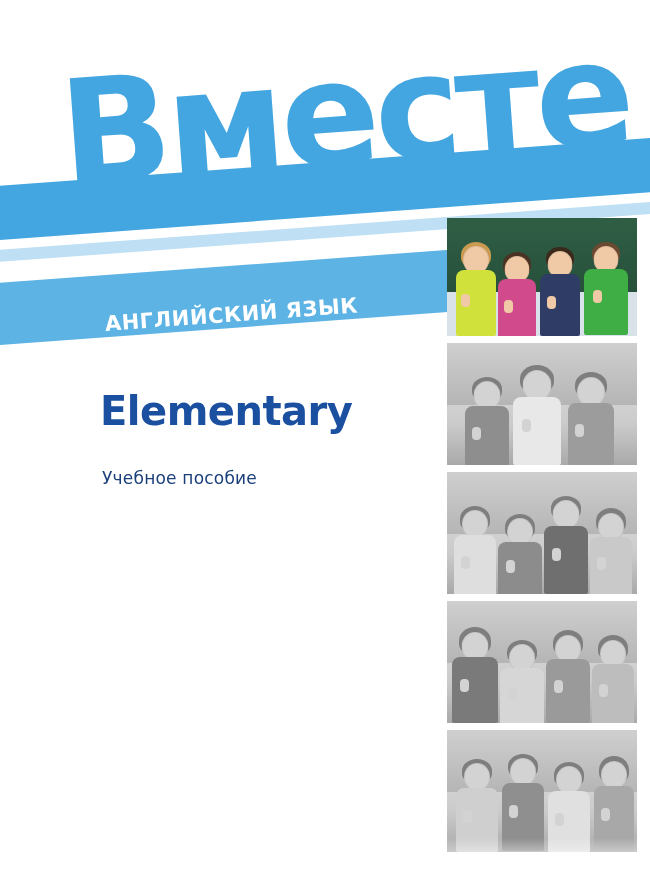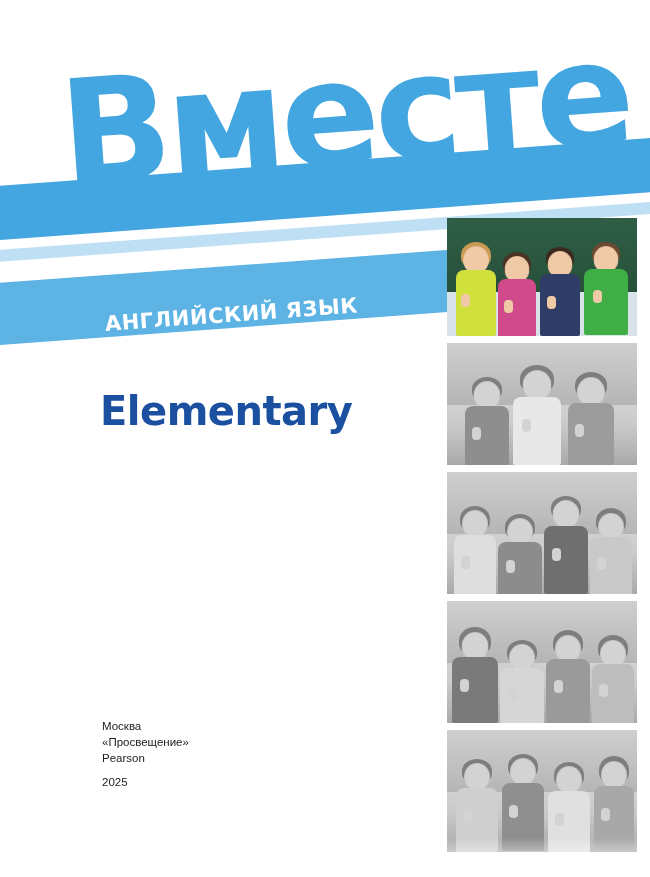--- a/index.html
+++ b/index.html
@@ -218,27 +218,22 @@
   <div class="wordmark-wrap">
     <div class="wordmark">Вместе</div>
   </div>
 
   <div class="band band-thick"></div>
   <div class="band band-thin"></div>
   <div class="band band-subject"></div>
   <div class="subject-text">АНГЛИЙСКИЙ ЯЗЫК</div>
 
   <div class="level">Elementary</div>
-
-  <div class="imprint">
-    <div>Москва</div>
-    <div>«Просвещение»</div>
-    <div>Pearson</div>
-    <div class="year">2025</div>
-  </div>
+  <div class="booktype">Учебное пособие</div>
+
 
   <div class="photo-strip">
 
     <div class="photo p1">
       <div class="sky"></div>
       <div class="board"></div>
       <div class="wallbot"></div>
       <div class="kid" style="left:6px;width:46px;height:96px;">
         <div class="hair" style="width:30px;height:26px;top:2px;background:#c89a52;"></div>
         <div class="head" style="width:24px;height:26px;top:6px;"></div>

